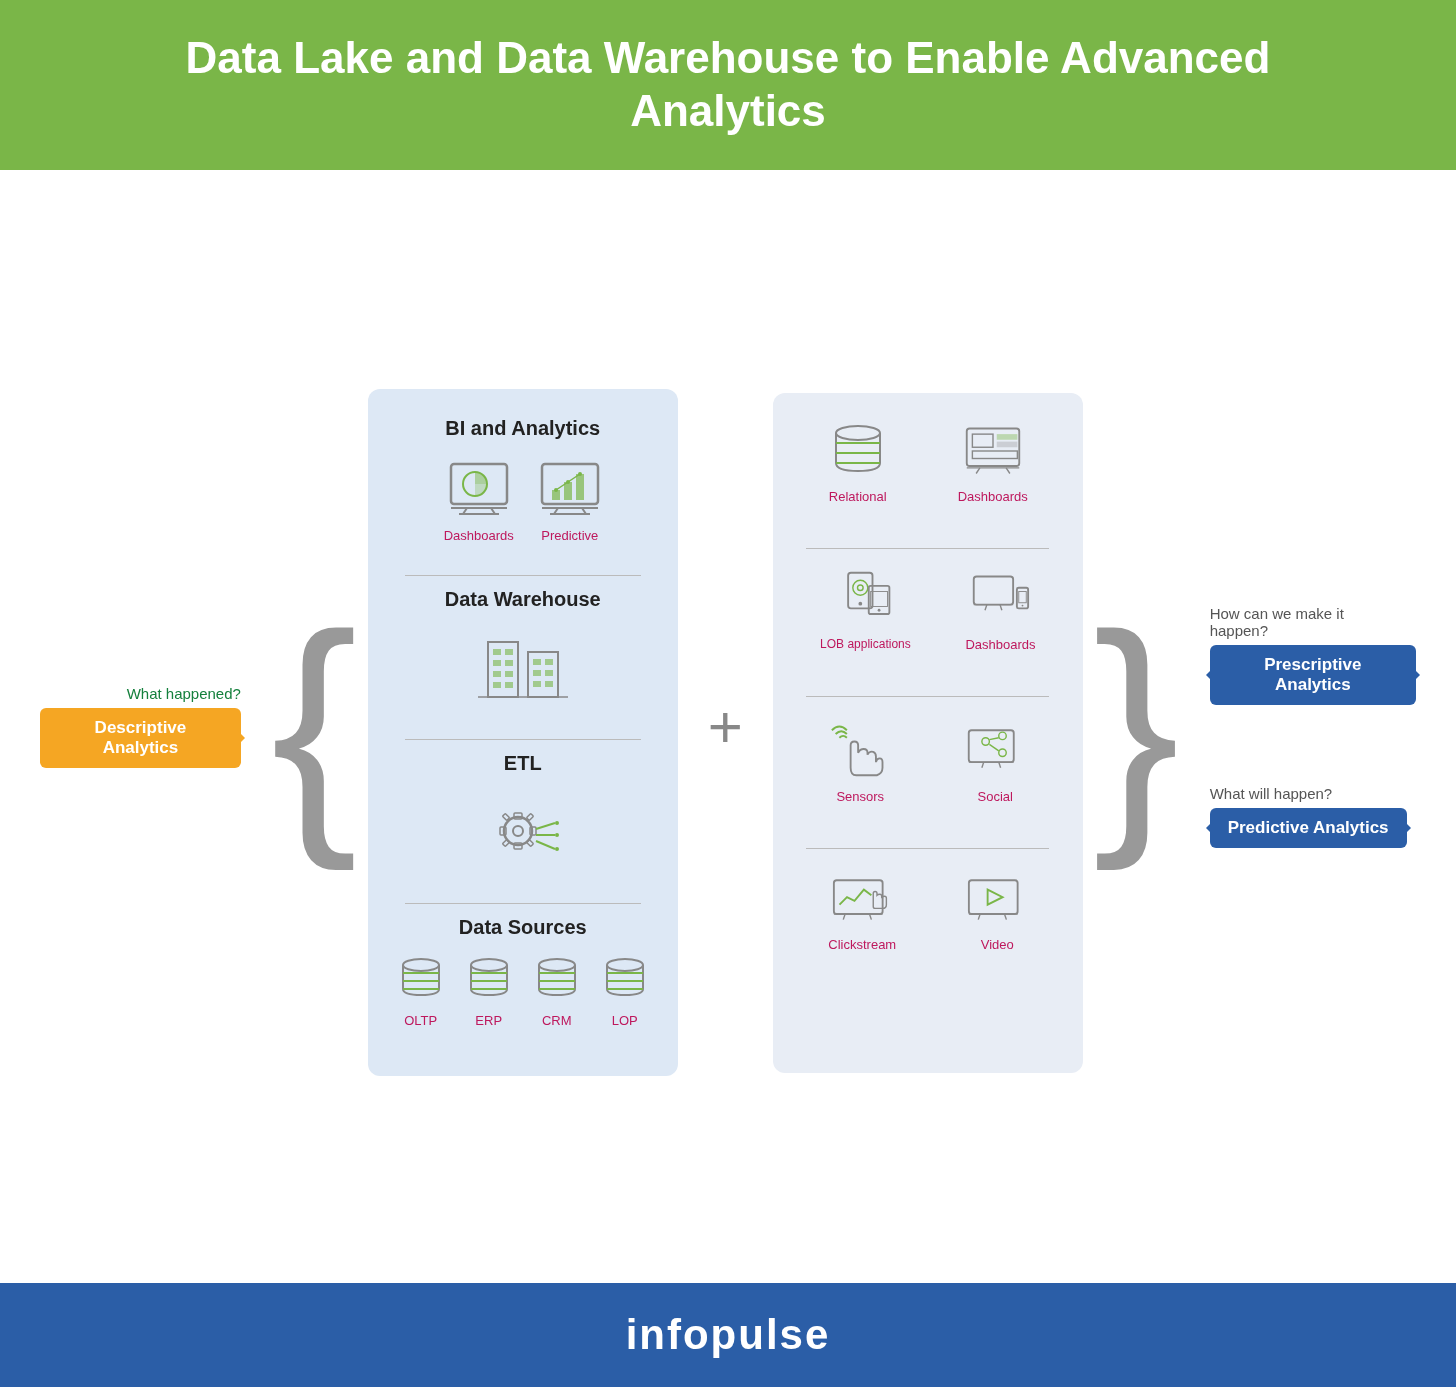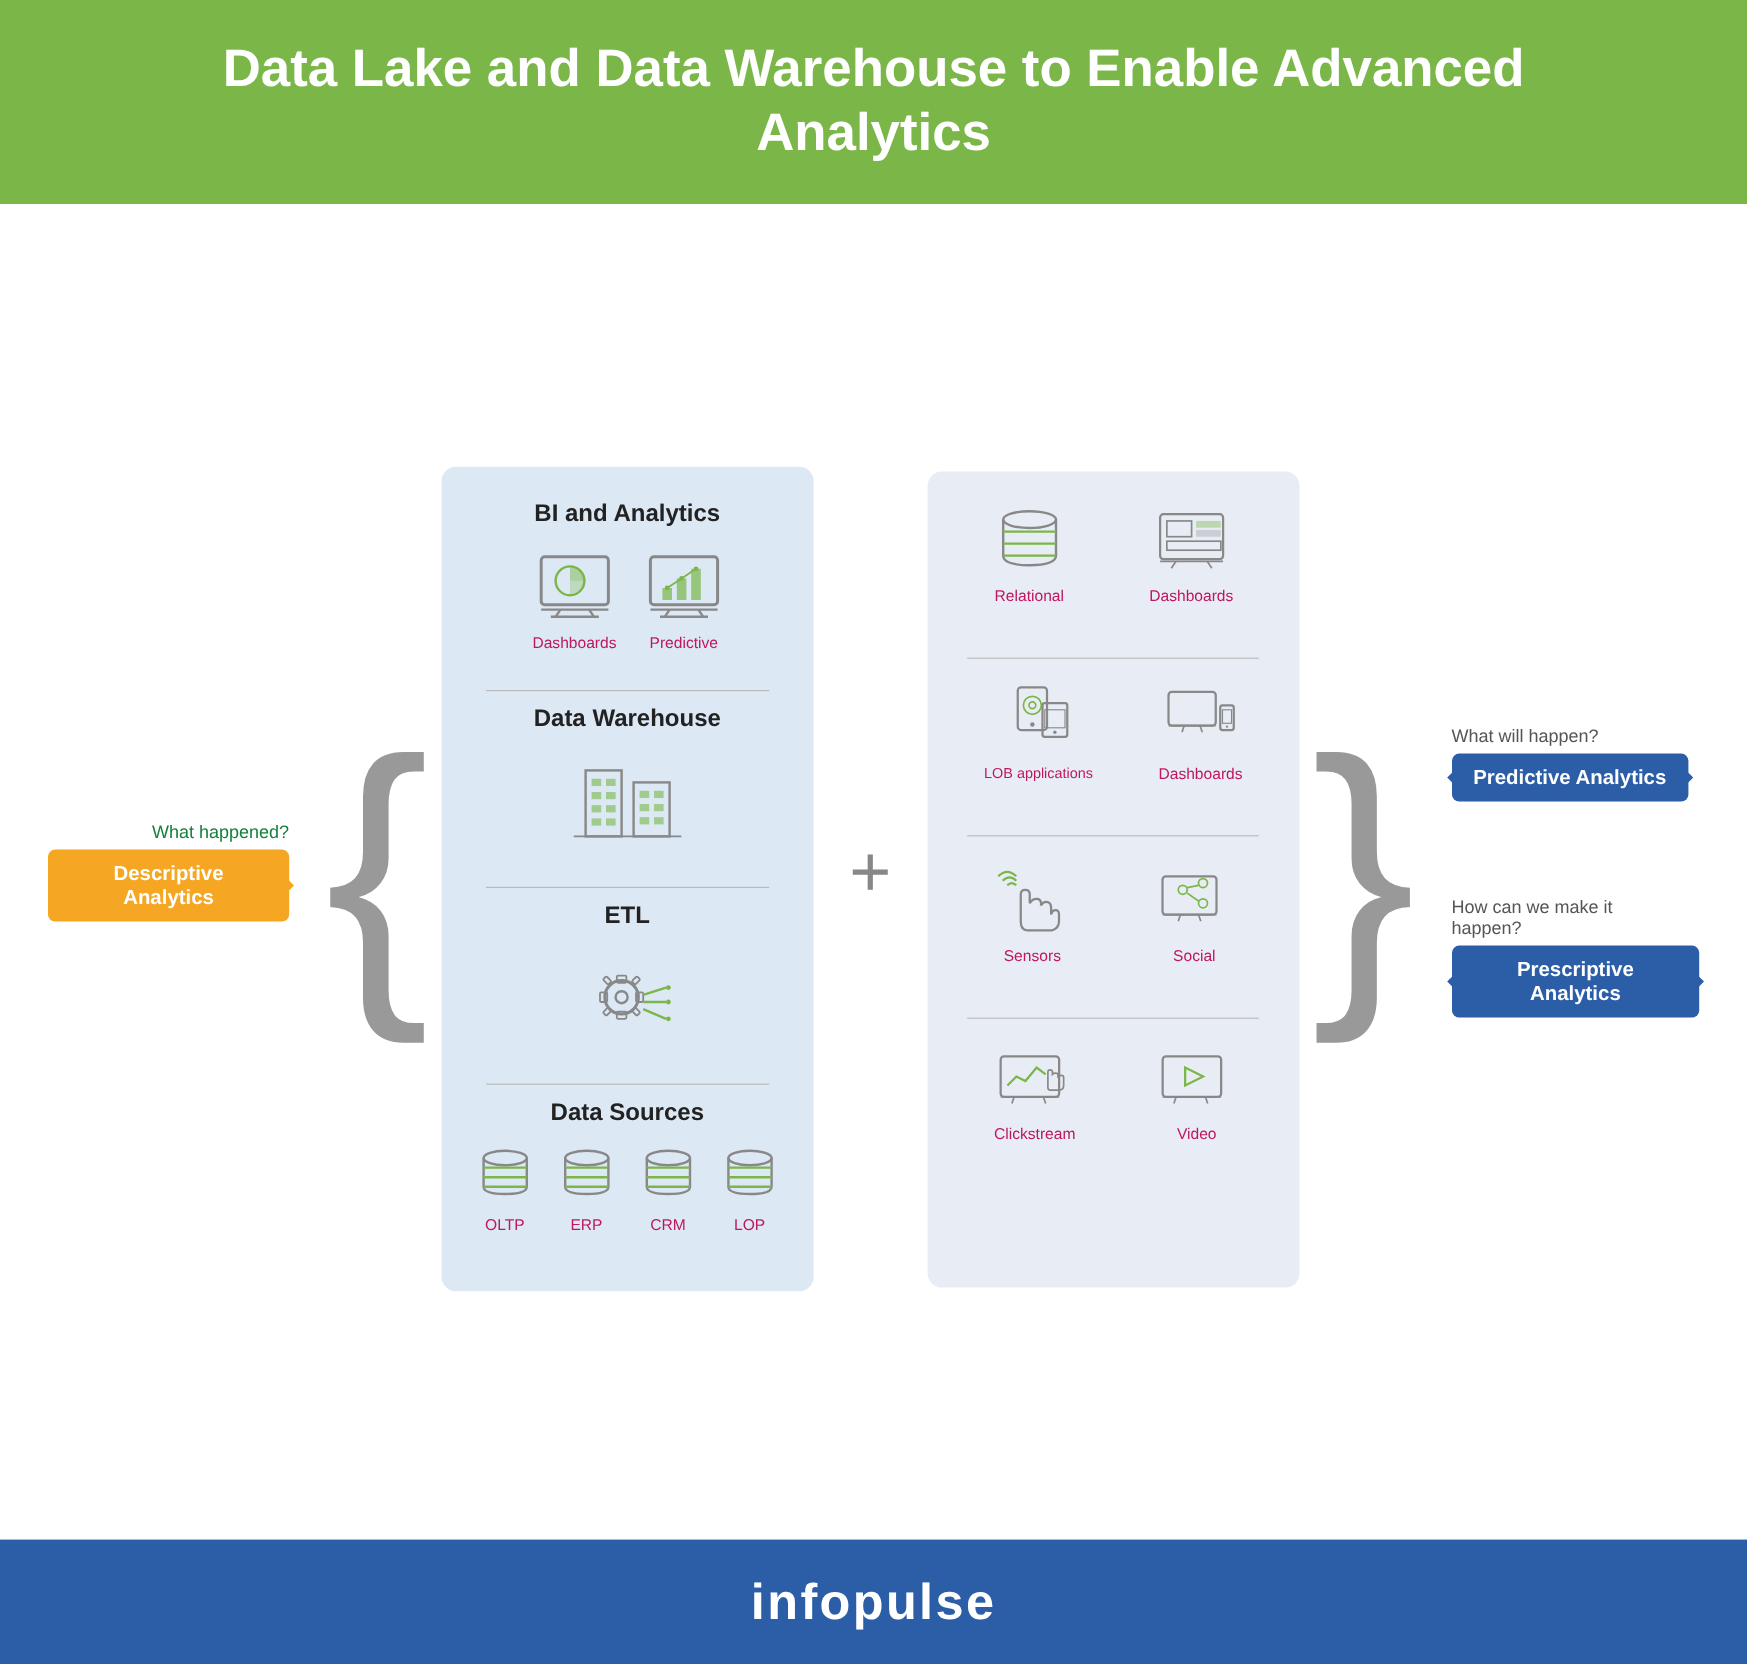--- a/index.html
+++ b/index.html
@@ -560,26 +560,26 @@
           </div>
         </div>
 
       </div>
 
       <div class="brace-right">}</div>
     </div>
 
     <div class="right-annotations">
       <div class="right-annotation">
+        <span class="right-annotation-question" style="max-width:160px;">How can we make it happen?</span>
+        <div class="annotation-bubble blue annotation-bubble-left">Prescriptive Analytics</div>
+      </div>
+      <div class="right-annotation">
         <span class="right-annotation-question">What will happen?</span>
         <div class="annotation-bubble blue annotation-bubble-left">Predictive Analytics</div>
-      </div>
-      <div class="right-annotation">
-        <span class="right-annotation-question" style="max-width:160px;">How can we make it happen?</span>
-        <div class="annotation-bubble blue annotation-bubble-left">Prescriptive Analytics</div>
       </div>
     </div>
 
   </div>
 </div>
 
 <div class="footer">
   <div class="footer-brand">
     <strong>infopulse</strong>
   </div>

